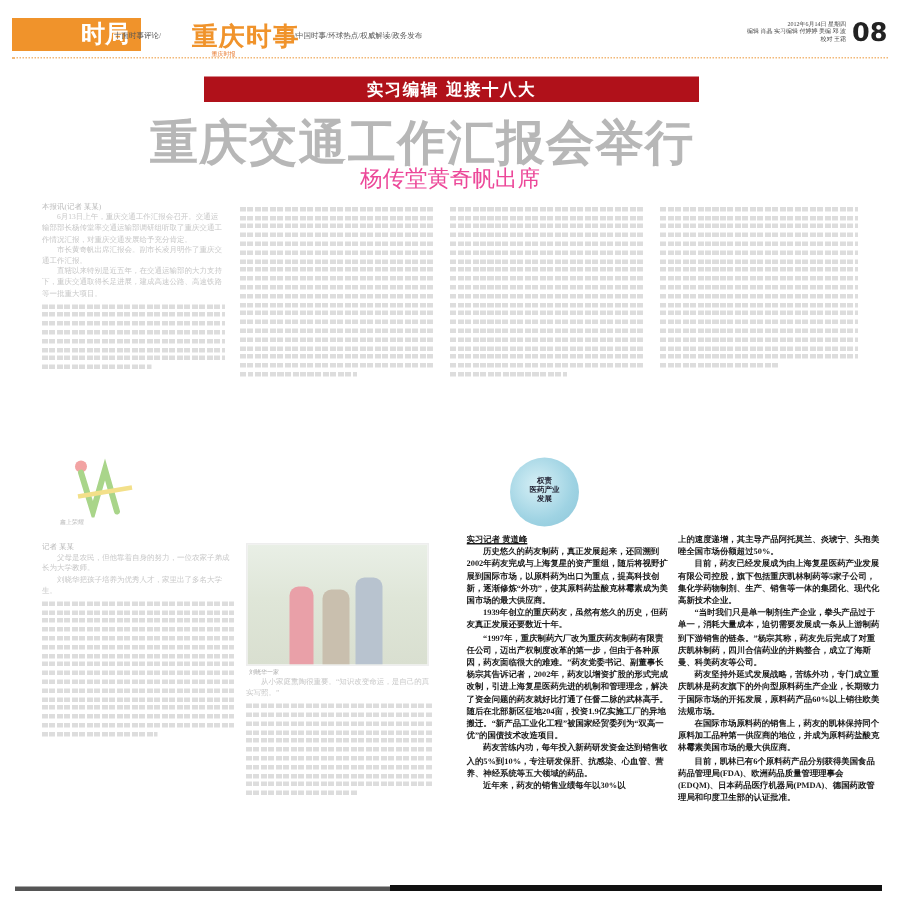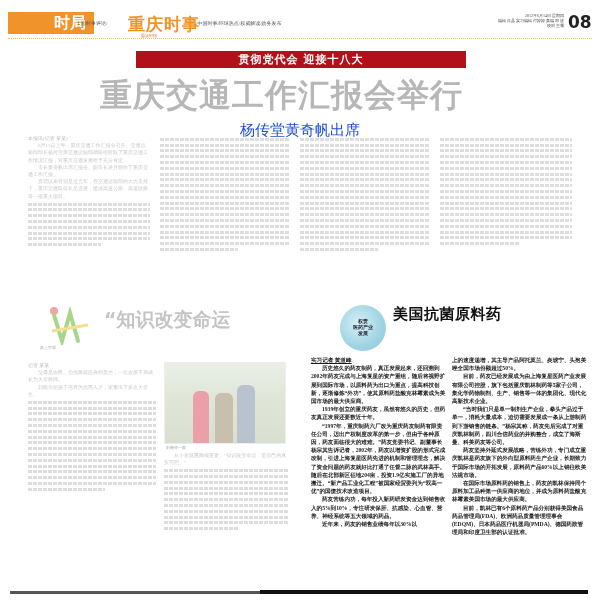--- a/index.html
+++ b/index.html
@@ -10,21 +10,21 @@
   .mast-left{left:76px;top:20px;font-size:5px;color:#555;}
   .mast-title{left:128px;top:13px;font-size:17px;color:#f0932b;font-weight:bold;letter-spacing:1px;}
   .mast-sub{left:141px;top:33px;font-size:4px;color:#e7762a;}
   .mast-right{left:196px;top:20px;font-size:5px;color:#555;}
   .mast-meta{left:468px;top:13px;font-size:4px;color:#444;text-align:right;line-height:5px;width:96px;}
   .page-no{left:568px;top:12px;font-family:"DejaVu Sans",sans-serif;font-weight:bold;font-size:17px;color:#222;}
   .dotline{left:8px;top:38px;width:584px;border-top:1px dotted #f2b877;}
   
   .banner{left:136px;top:51px;width:330px;height:17px;background:#b0111a;color:#fff;font-family:"DejaVu Sans",sans-serif;font-weight:bold;font-size:11px;line-height:17px;text-align:center;letter-spacing:1px;}
   .headline{left:100px;top:74px;width:400px;text-align:left;font-family:"DejaVu Sans",sans-serif;font-weight:bold;font-size:32px;color:#b7b7b7;letter-spacing:1px;}
-  .subhead{left:100px;top:110px;width:400px;text-align:center;font-size:15px;color:#1d4ed8;margin-top:11px;}
+  .subhead{left:100px;top:110px;width:400px;text-align:center;font-size:15px;color:#ec4899;}
   
   .col{font-size:5px;line-height:7.2px;color:#c8c8c8;overflow:hidden;}
   .col p{margin:0;text-indent:10px;}
   .byline-f{color:#bbb;font-size:5px;}
   .fill{height:3px;margin:2.8px 0;background:repeating-linear-gradient(90deg,#ddd 0 4px,transparent 4px 5px);}
   .fill.short{width:60%;}
   
   .logo{left:48px;top:305px;width:42px;height:40px;}
   .logo-cap{left:40px;top:345px;font-size:4px;color:#bbb;}
   .feat-title{left:104px;top:308px;font-family:"DejaVu Sans",sans-serif;font-weight:bold;font-size:19px;line-height:23px;color:#c4c4c4;}
@@ -50,21 +50,21 @@
 <div class="abs mast-sub">重庆时报</div>
 <div class="abs mast-right">/中国时事/环球热点/权威解读/政务发布</div>
 <div class="abs mast-meta">
   <div>2012年6月14日 星期四</div>
   <div>编辑 肖晶 实习编辑 付婷婷 美编 邓 波</div>
   <div>校对 王霜</div>
 </div>
 <div class="abs page-no">08</div>
 <div class="abs dotline"></div>
 
-<div class="abs banner">贯彻党代会  迎接十八大</div>
+<div class="abs banner">实习编辑  迎接十八大</div>
 <div class="abs headline">重庆交通工作汇报会举行</div>
 <div class="abs subhead">杨传堂黄奇帆出席</div>
 
 <div class="abs col" style="left:28px;top:135px;width:122px;height:165px;">
   <div class="byline-f">本报讯(记者 某某)</div>
   <p>6月13日上午，重庆交通工作汇报会召开。交通运输部部长杨传堂率交通运输部调研组听取了重庆交通工作情况汇报，对重庆交通发展给予充分肯定。</p>
   <p>市长黄奇帆出席汇报会。副市长凌月明作了重庆交通工作汇报。</p>
   <p>直辖以来特别是近五年，在交通运输部的大力支持下，重庆交通取得长足进展，建成高速公路、高速铁路等一批重大项目。</p>
   <div class="fill"></div>
     <div class="fill"></div>
@@ -143,21 +143,20 @@
 
 <div class="abs logo">
   <svg width="42" height="40" viewBox="0 0 42 40">
     <circle cx="6" cy="6" r="4" fill="#f2a3a3"></circle>
     <path d="M6 10 L14 36 L22 8 L30 36" stroke="#a9d58a" stroke-width="4" fill="none" stroke-linecap="round"></path>
     <path d="M4 26 L40 20" stroke="#f3e08a" stroke-width="3" fill="none"></path>
   </svg>
 </div>
 <div class="abs logo-cap">鑫上荣耀</div>
 <div class="abs feat-title">
-  <div>“知识改变命运</div>
 </div>
 
 <div class="abs col" style="left:28px;top:362px;width:128px;height:205px;">
   <div class="byline-f">记者 某某</div>
   <p>父母是农民，但他靠着自身的努力，一位农家子弟成长为大学教师。</p>
   <p>刘晓华把孩子培养为优秀人才，家里出了多名大学生。</p>
   <div class="fill"></div>
     <div class="fill"></div>
     <div class="fill"></div>
     <div class="fill"></div>
@@ -198,21 +197,20 @@
 </div>
 
 <div class="abs badge">
   <div style="padding-top:13px;">
     <span>权责</span>
     <span>医药产业</span>
     <span>发展</span>
   </div>
 </div>
 <div class="abs drug-title">
-  <div>美国抗菌原料药</div>
 </div>
 
 <div class="abs drugcol" style="left:311px;top:356px;width:136px;height:232px;">
   <p class="by">实习记者 黄道峰</p>
   <p>历史悠久的药友制药，真正发展起来，还回溯到2002年药友完成与上海复星的资产重组，随后将视野扩展到国际市场，以原料药为出口为重点，提高科技创新，逐渐修炼“外功”，使其原料药盐酸克林霉素成为美国市场的最大供应商。</p>
   <p>1939年创立的重庆药友，虽然有悠久的历史，但药友真正发展还要数近十年。</p>
   <p>“1997年，重庆制药六厂改为重庆药友制药有限责任公司，迈出产权制度改革的第一步，但由于各种原因，药友面临很大的难难。”药友党委书记、副董事长杨宗其告诉记者，2002年，药友以增资扩股的形式完成改制，引进上海复星医药先进的机制和管理理念，解决了资金问题的药友就好比打通了任督二脉的武林高手。随后在北部新区征地204亩，投资1.9亿实施工厂的异地搬迁。“新产品工业化工程”被国家经贸委列为“双高一优”的国债技术改造项目。</p>
   <p>药友苦练内功，每年投入新药研发资金达到销售收入的5%到10%，专注研发保肝、抗感染、心血管、营养、神经系统等五大领域的药品。</p>
   <p>近年来，药友的销售业绩每年以30%以</p>
 </div>

